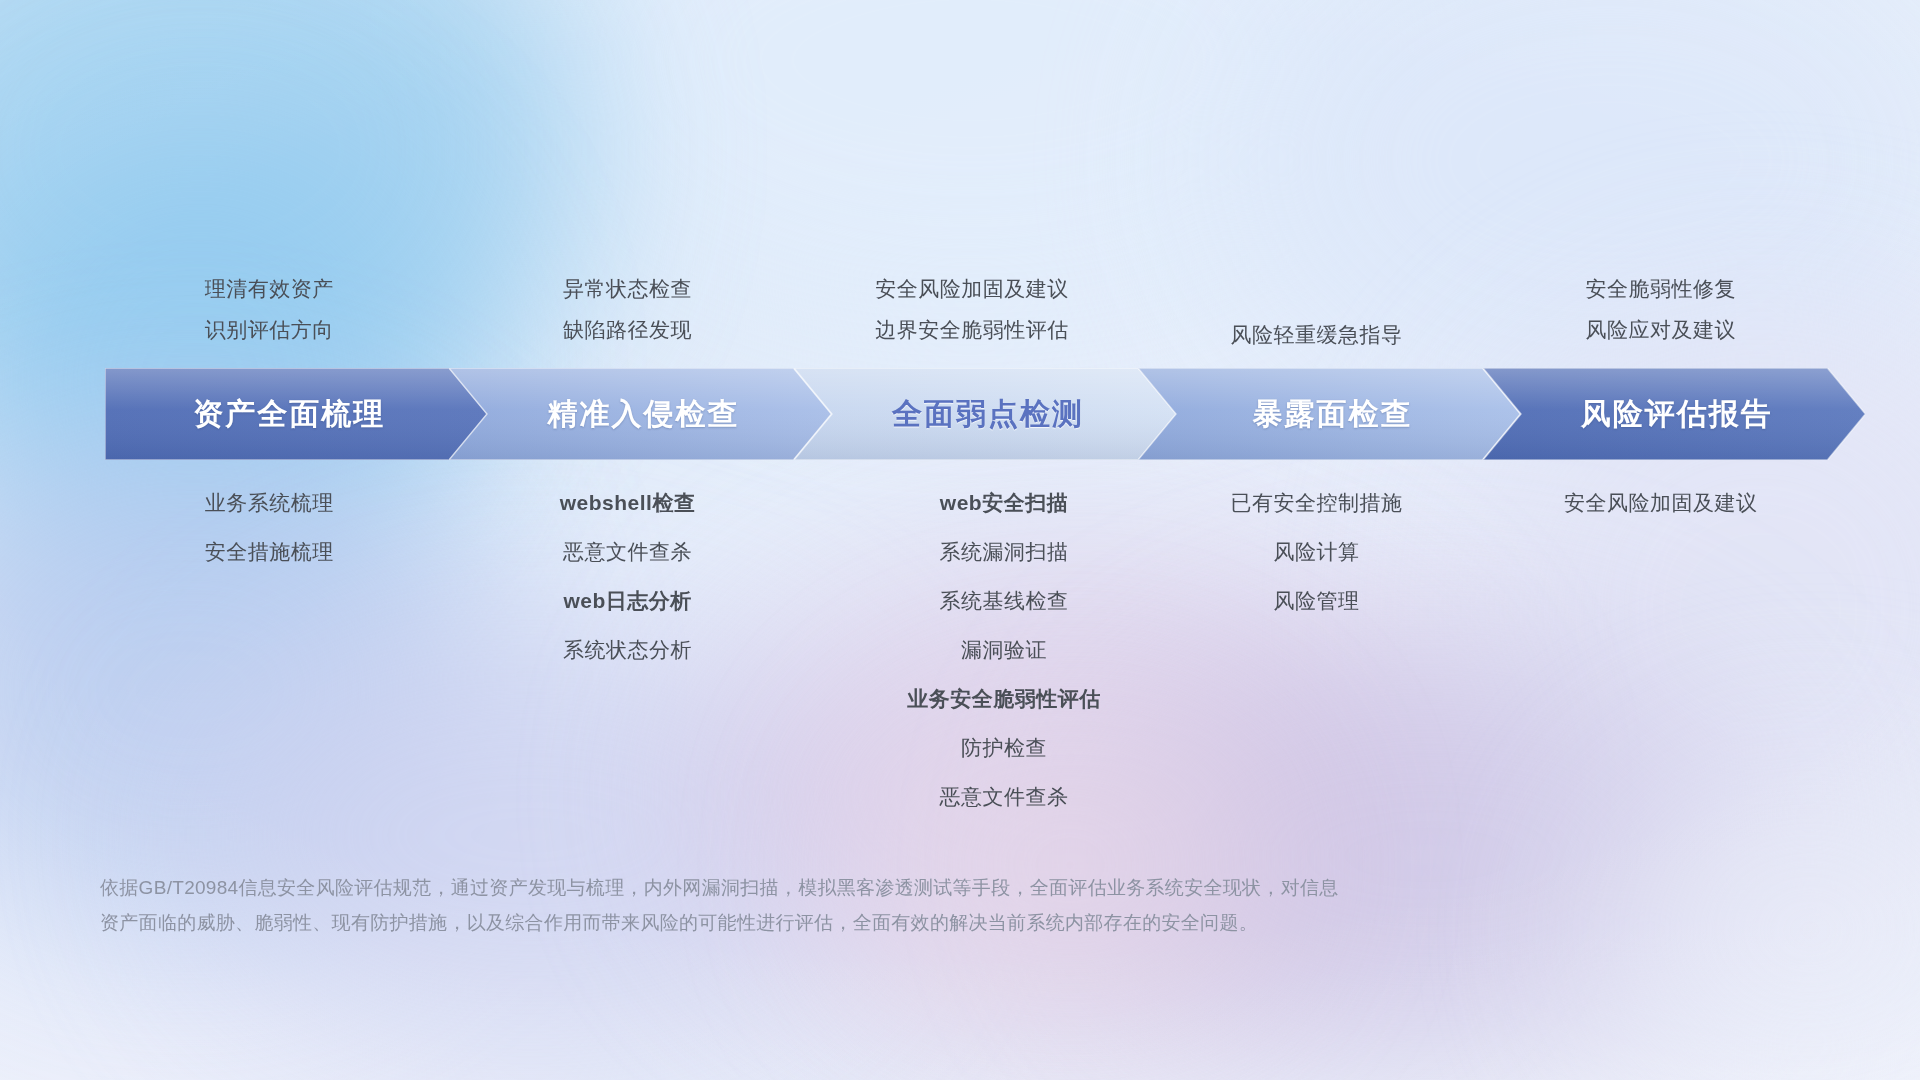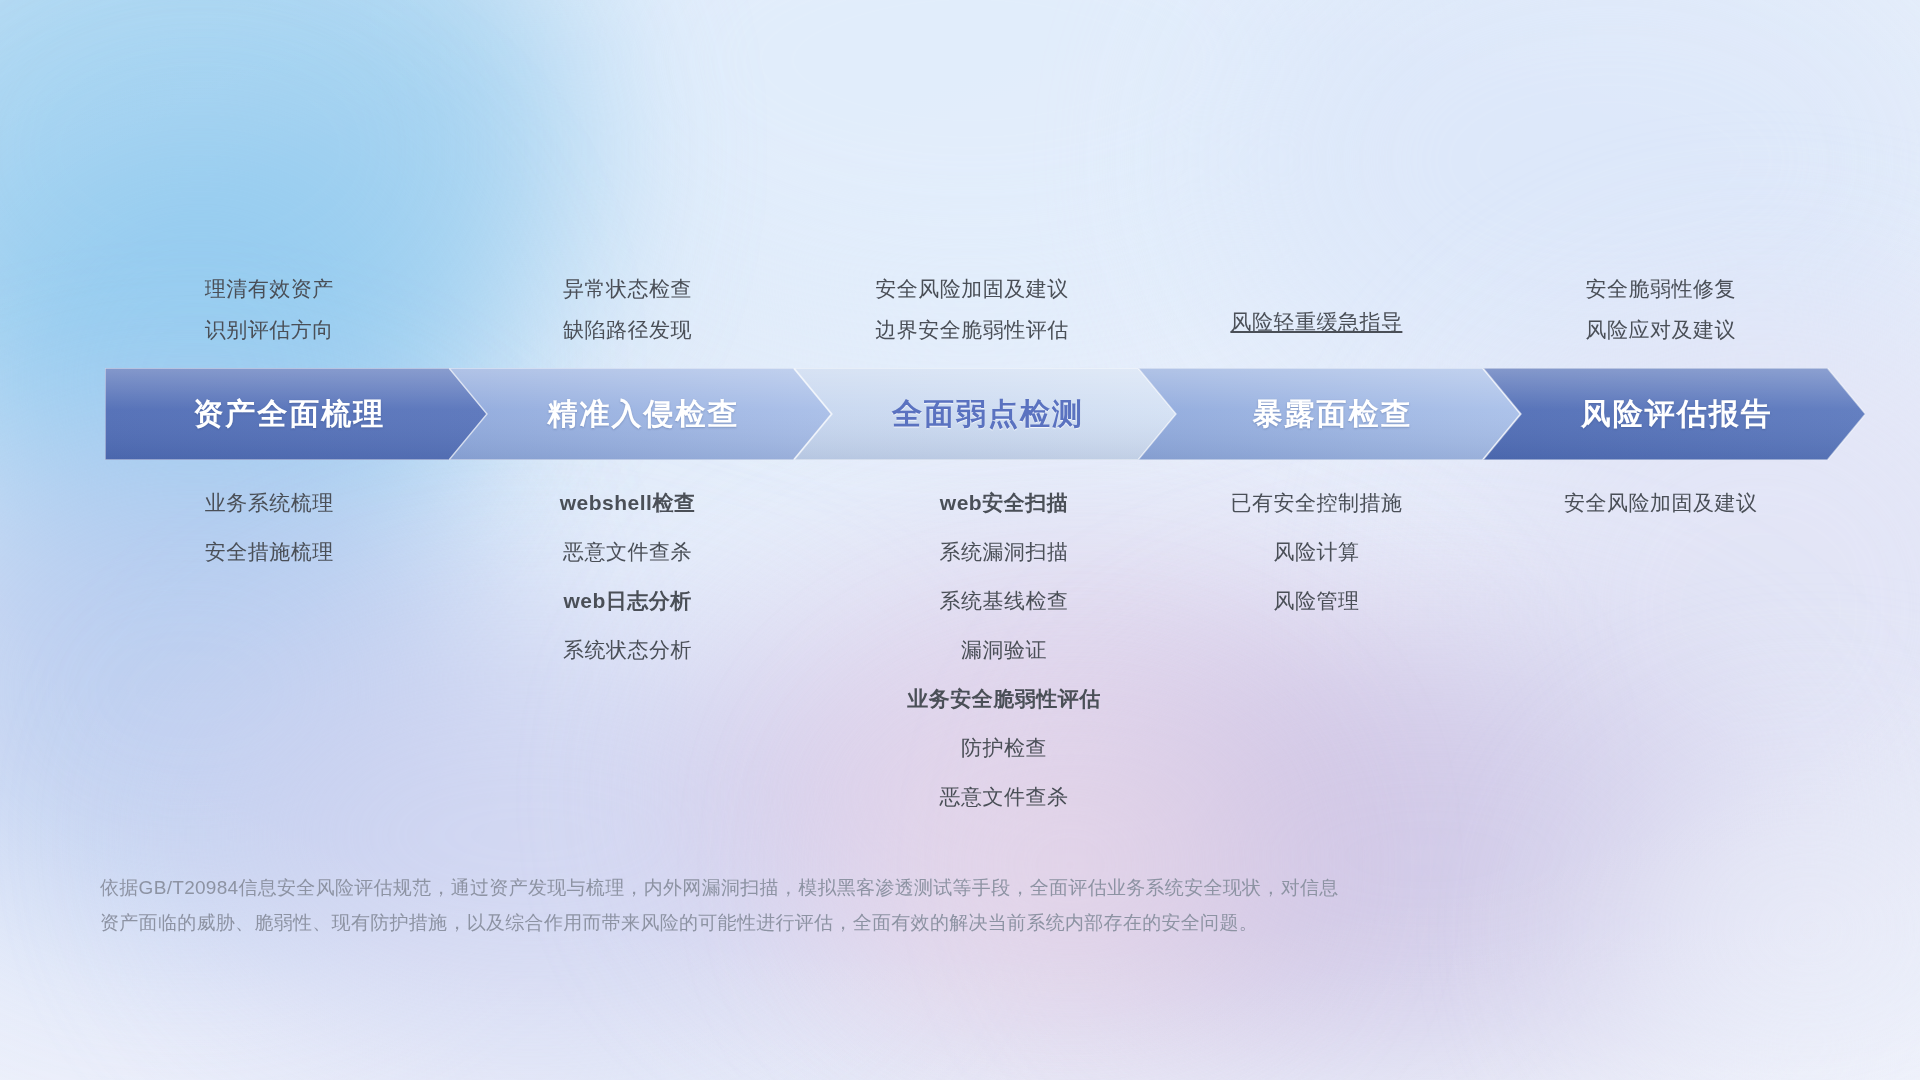--- a/index.html
+++ b/index.html
@@ -79,21 +79,21 @@
       <div>识别评估方向</div>
     </div>
   <div class="col-top" id="top1" style="left: 347.6px; width: 560px; top: 268px;">
       <div>异常状态检查</div>
       <div>缺陷路径发现</div>
     </div>
   <div class="col-top" id="top2" style="left: 692px; width: 560px; top: 268px;">
       <div>安全风险加固及建议</div>
       <div>边界安全脆弱性评估</div>
     </div>
-  <div class="col-top" id="top3" style="left: 1036.4px; width: 560px; top: 301px; text-decoration: underline;">
+  <div class="col-top" id="top3" style="left: 1036.4px; width: 560px; top: 314px;">
       <div>风险轻重缓急指导</div>
     </div>
   <div class="col-top" id="top4" style="left: 1380.8px; width: 560px; top: 268px;">
       <div>安全脆弱性修复</div>
       <div>风险应对及建议</div>
     </div>
 
   <div id="band">
       <div class="chev" style="left: 0px; width: 382.4px;">
         <svg class="shape" width="382.4" height="92" viewBox="0 0 382.4 92">

